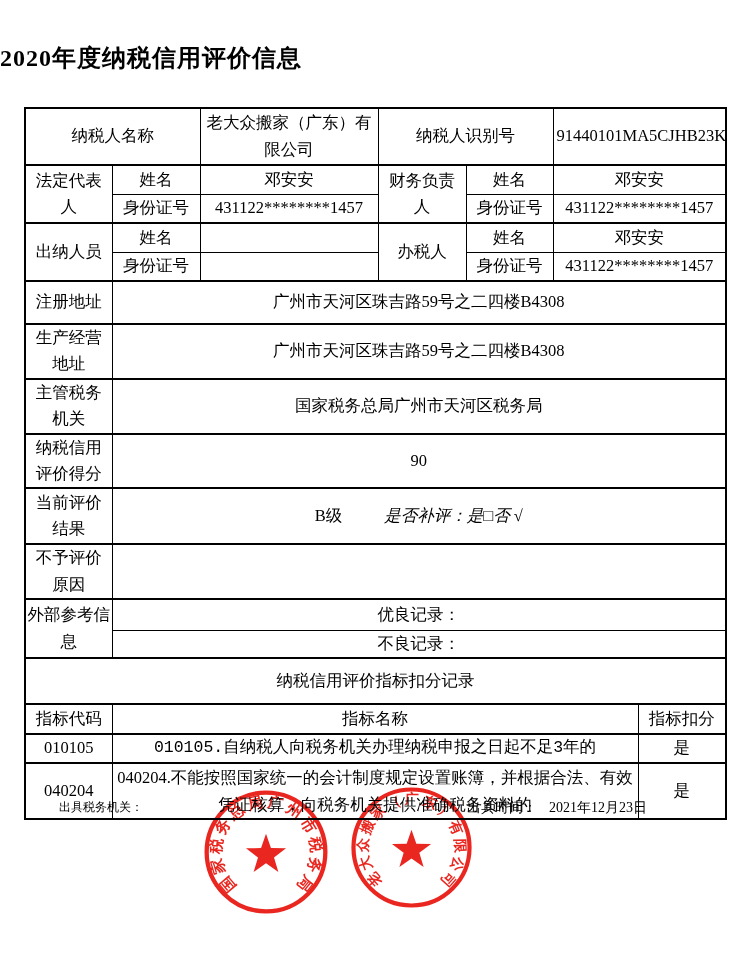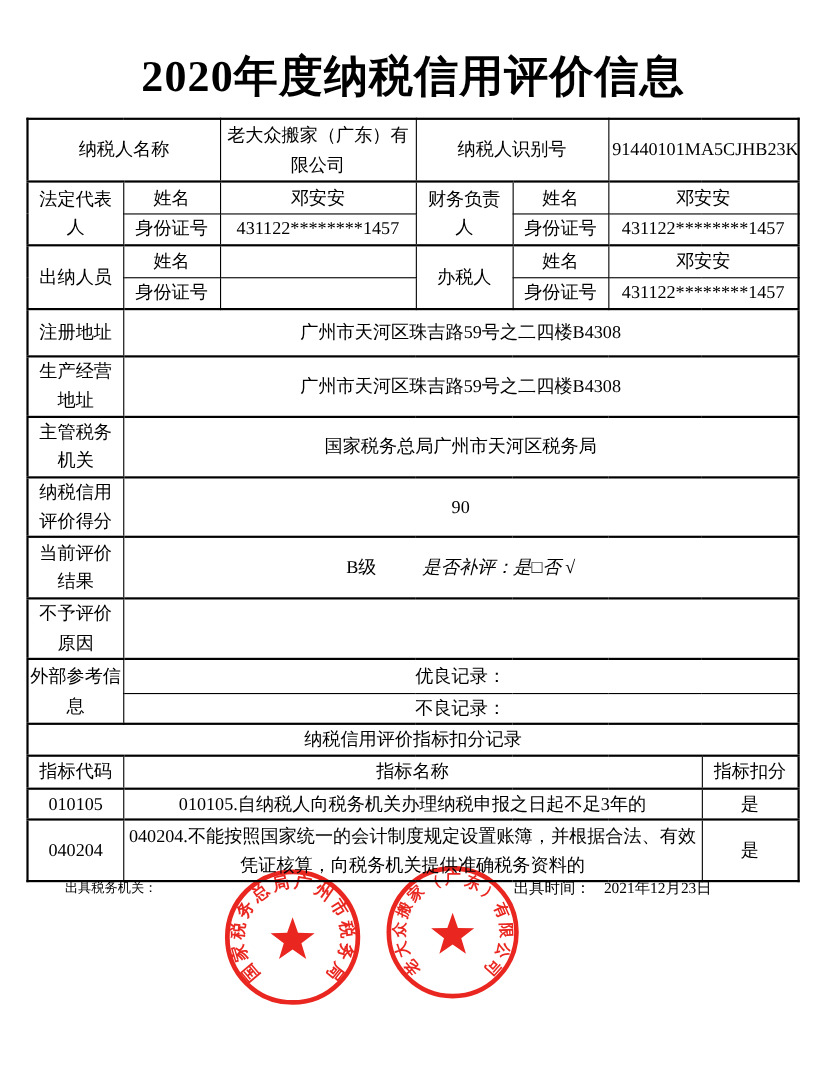--- a/index.html
+++ b/index.html
@@ -10,22 +10,22 @@
     height: 969px;
     background: #ffffff;
     font-family: "Liberation Serif", "DejaVu Serif", serif;
     color: #000;
     overflow: hidden;
   }
   .title {
     position: absolute;
     top: 42px; left: 0;
     width: 100%;
-    text-align: center;
-    font-size: 40px;
+    text-align: left;
+    font-size: 24px;
     font-weight: bold;
     letter-spacing: 1px;
   }
   table.form {
     position: absolute;
     left: 24px; top: 107px;
     width: 703px;
     border-collapse: collapse;
     table-layout: fixed;
     border: 2px solid #000;
@@ -166,33 +166,33 @@
       <tr class="t2" style="height:31px">
         <td rowspan="2" class="lab" style="padding:0;">外部参考信
 息</td>
         <td colspan="6" class="left"><span>优良记录：</span><span></span></td>
       </tr>
 
       <tr style="height:16px">
         <td colspan="6" class="left"><span>不良记录：</span><span></span></td>
       </tr>
 
-      <tr class="t2" style="height:28px">
+      <tr class="t2" style="height:46px">
         <td colspan="7">纳税信用评价指标扣分记录</td>
       </tr>
 
       <tr class="t2" style="height:30px">
         <td>指标代码</td>
         <td colspan="5">指标名称</td>
         <td>指标扣分</td>
       </tr>
 
       <tr class="t2" style="height:28px">
         <td class="codecell">010105</td>
-        <td colspan="5" style="line-height:1.35;">010105.自纳税人向税务机关办理纳税申报之日起不足3年的</td>
+        <td colspan="5" style="line-height:1.35;font-family:Liberation Mono, monospace;">010105.自纳税人向税务机关办理纳税申报之日起不足3年的</td>
         <td>是</td>
       </tr>
 
       <tr class="t2" style="height:56px">
         <td class="codecell">040204</td>
         <td colspan="5" style="line-height:1.65; padding:0 1px;">040204.不能按照国家统一的会计制度规定设置账簿，并根据合法、有效凭证核算，向税务机关提供准确税务资料的</td>
         <td>是</td>
       </tr>
     </tbody>
   </table>

